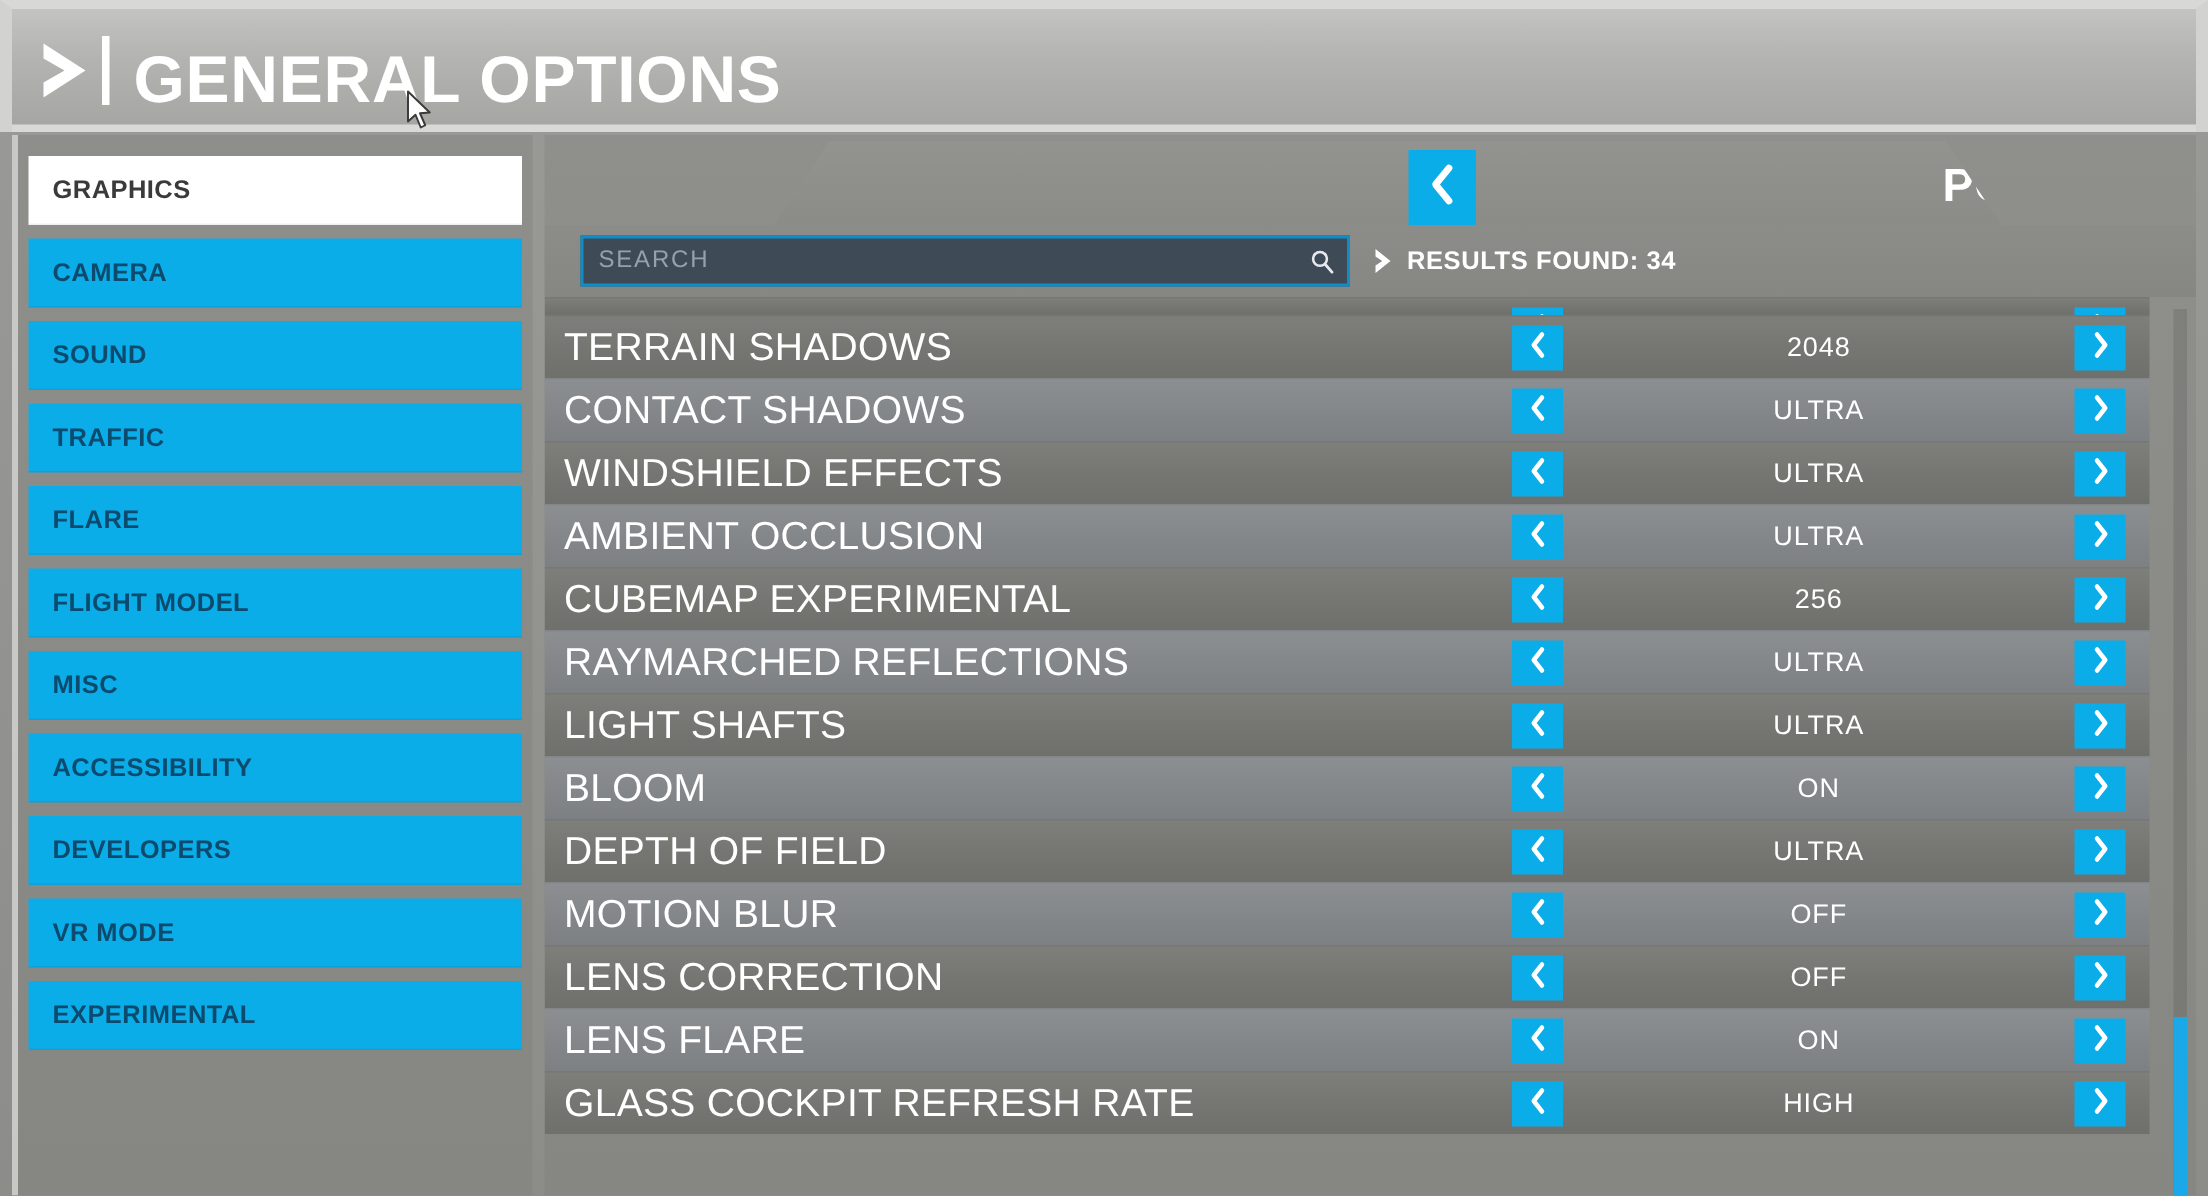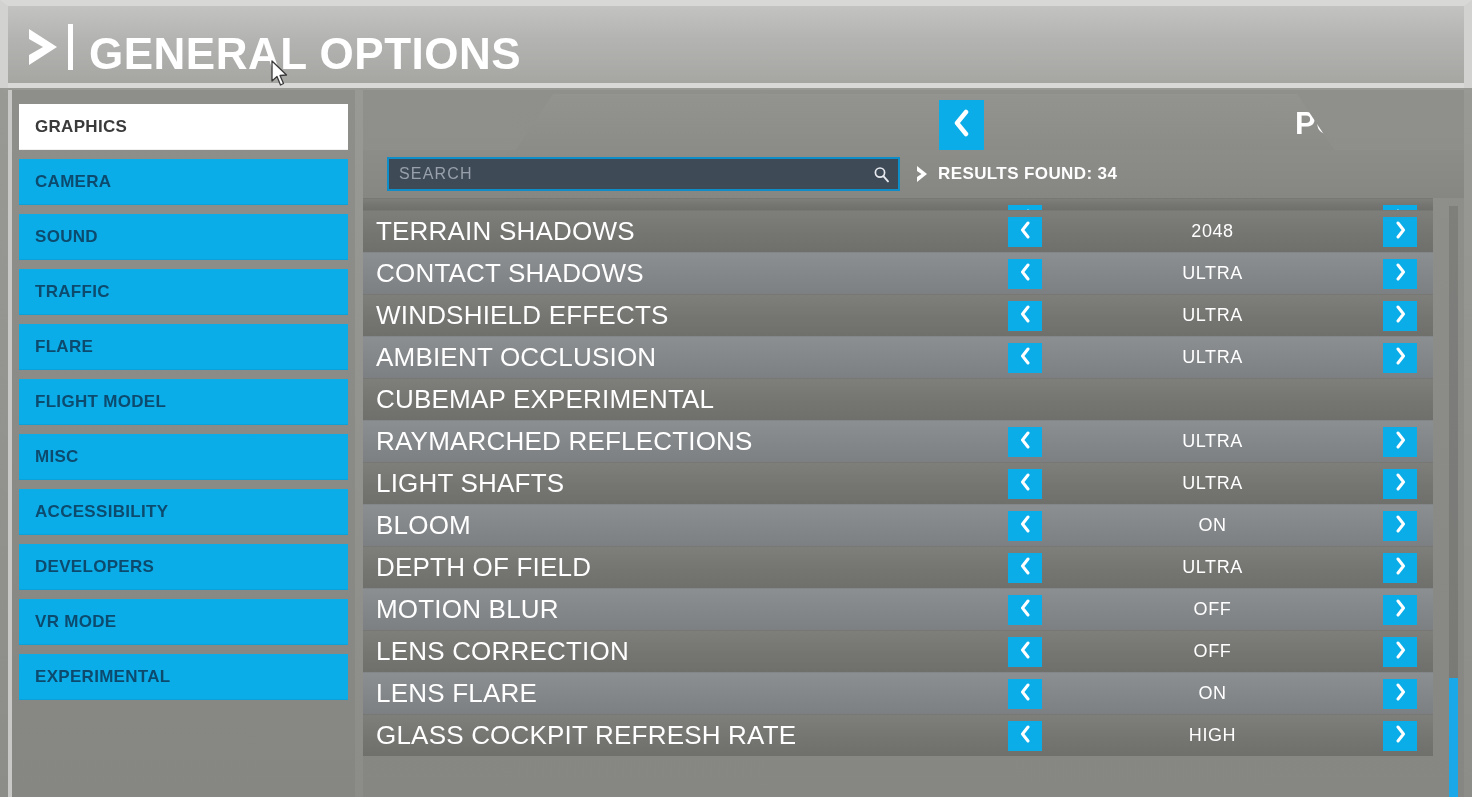--- a/index.html
+++ b/index.html
@@ -330,20 +330,33 @@
               <div class="row-val">ULTRA</div>
               <div class="rbtn r">
                 <span><svg viewBox="0 0 13 18">
                     <polyline points="4,2 9.5,9 4,16" fill="none" stroke="#ffffff" stroke-width="3" stroke-linecap="round" stroke-linejoin="round"></polyline>
                   </svg></span>
               </div>
             </div>
           </div>
           <div class="row">
             <div class="row-label">CUBEMAP EXPERIMENTAL</div>
+            <div class="row-ctl">
+              <div class="rbtn l">
+                <span><svg viewBox="0 0 13 18">
+                    <polyline points="9,2 3.5,9 9,16" fill="none" stroke="#ffffff" stroke-width="3" stroke-linecap="round" stroke-linejoin="round"></polyline>
+                  </svg></span>
+              </div>
+              <div class="row-val">256</div>
+              <div class="rbtn r">
+                <span><svg viewBox="0 0 13 18">
+                    <polyline points="4,2 9.5,9 4,16" fill="none" stroke="#ffffff" stroke-width="3" stroke-linecap="round" stroke-linejoin="round"></polyline>
+                  </svg></span>
+              </div>
+            </div>
           </div>
           <div class="row alt">
             <div class="row-label">RAYMARCHED REFLECTIONS</div>
             <div class="row-ctl">
               <div class="rbtn l">
                 <span><svg viewBox="0 0 13 18">
                     <polyline points="9,2 3.5,9 9,16" fill="none" stroke="#ffffff" stroke-width="3" stroke-linecap="round" stroke-linejoin="round"></polyline>
                   </svg></span>
               </div>
               <div class="row-val">ULTRA</div>

